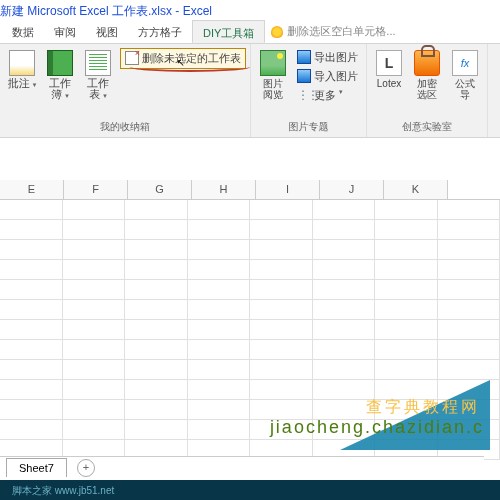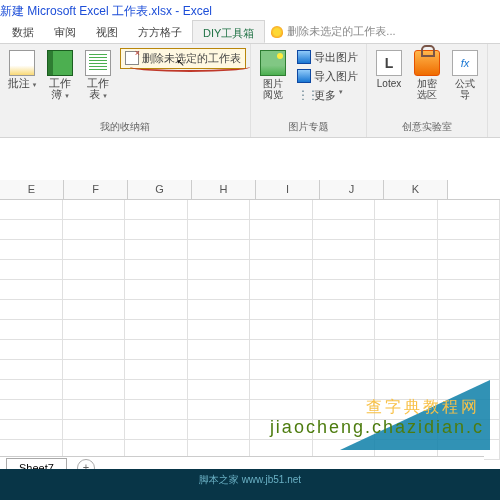--- a/index.html
+++ b/index.html
@@ -44,36 +44,36 @@
 .colh{width:64px;border-right:1px solid #ccc;text-align:center;color:#555;padding-top:3px;background:#f8f8f8}
 .row{display:flex;height:20px;border-bottom:1px solid #e0e0e0}
 .cell{width:64px;border-right:1px solid #e0e0e0}
 .sheettabs{position:absolute;bottom:22px;left:0;right:16px;height:22px;background:#fff;border-top:1px solid #ccc;display:flex;align-items:center;padding-left:6px}
 .stab{padding:3px 12px;border:1px solid #aaa;border-bottom:none;background:#fff;font-size:11px;margin-right:2px}
 .addsheet{width:18px;height:18px;border:1px solid #aaa;border-radius:50%;text-align:center;line-height:15px;color:#666;margin-left:8px}
 .wm{position:absolute;bottom:50px;right:10px;width:190px;height:90px;pointer-events:none}
 .wm:before{content:"";position:absolute;right:0;bottom:0;border-left:150px solid transparent;border-bottom:70px solid #0d7fa8;opacity:.85}
 .wmt1{position:absolute;right:10px;bottom:32px;color:#f8c147;font-size:16px;font-family:serif;z-index:2;letter-spacing:3px}
 .wmt2{position:absolute;right:6px;bottom:12px;color:#4d7c0f;font-size:18px;z-index:2;letter-spacing:2px}
-.footer{position:absolute;bottom:0;left:0;right:0;height:31px;background:#083547;color:#6ab0c4;font-size:10px;text-align:center;padding:4px 12px}
+.footer{position:absolute;bottom:0;left:0;right:0;height:20px;background:#083547;color:#6ab0c4;font-size:10px;text-align:left;padding:4px 12px}
 </style>
 </head>
 <body>
 
 <div class="titlebar">新建 Microsoft Excel 工作表.xlsx - Excel</div>
 
 <div class="tabs">
   <div class="tab">数据</div>
   <div class="tab">审阅</div>
   <div class="tab">视图</div>
   <div class="tab">方方格子</div>
   <div class="tab active">DIY工具箱</div>
   <div class="tell-me">
     <span class="bulb"></span>
-    <span>删除未选定的工作表...</span>
+    <span>删除选区空白单元格...</span>
   </div>
 </div>
 
 <div class="ribbon">
   <div class="group">
     <div class="grow">
       <div class="big">
         <div class="ic ic-note"></div>
         <div class="lbl"><span>批注</span> <span class="arrow">▾</span></div>
       </div>

